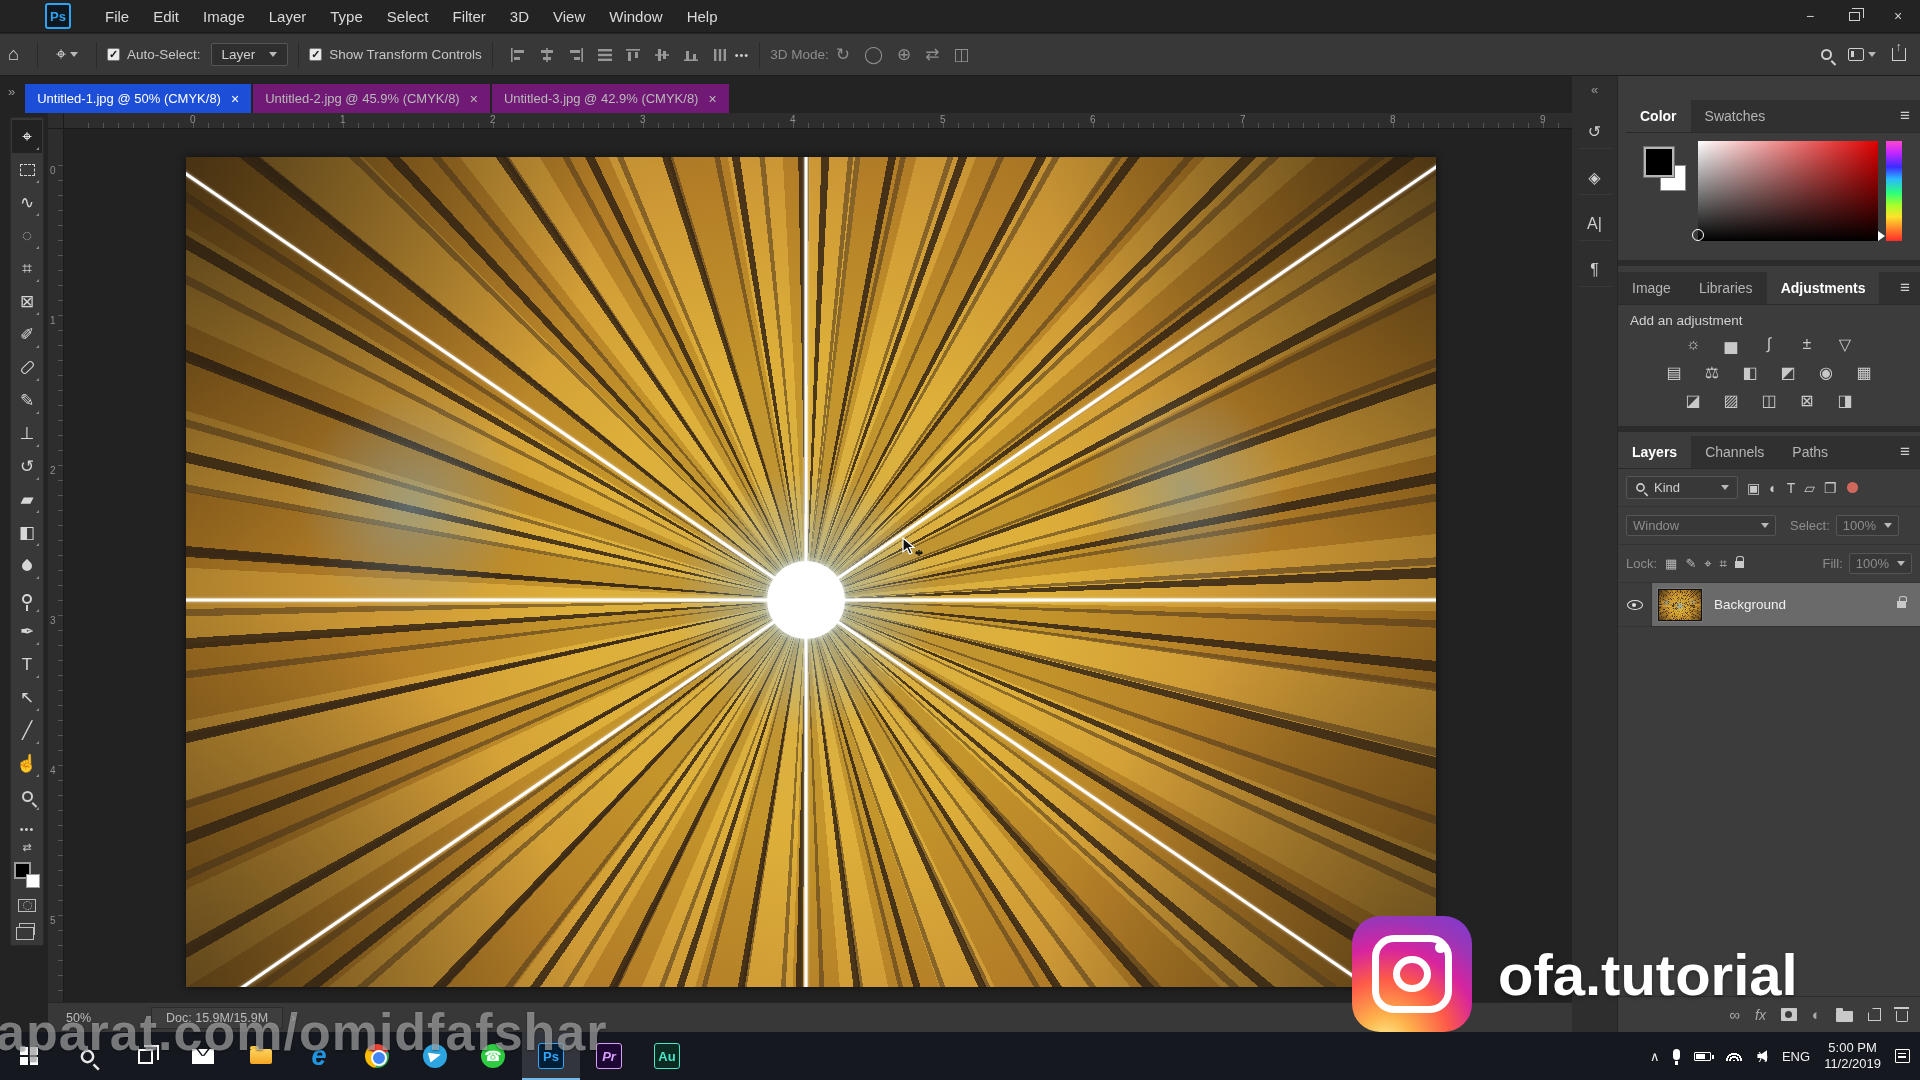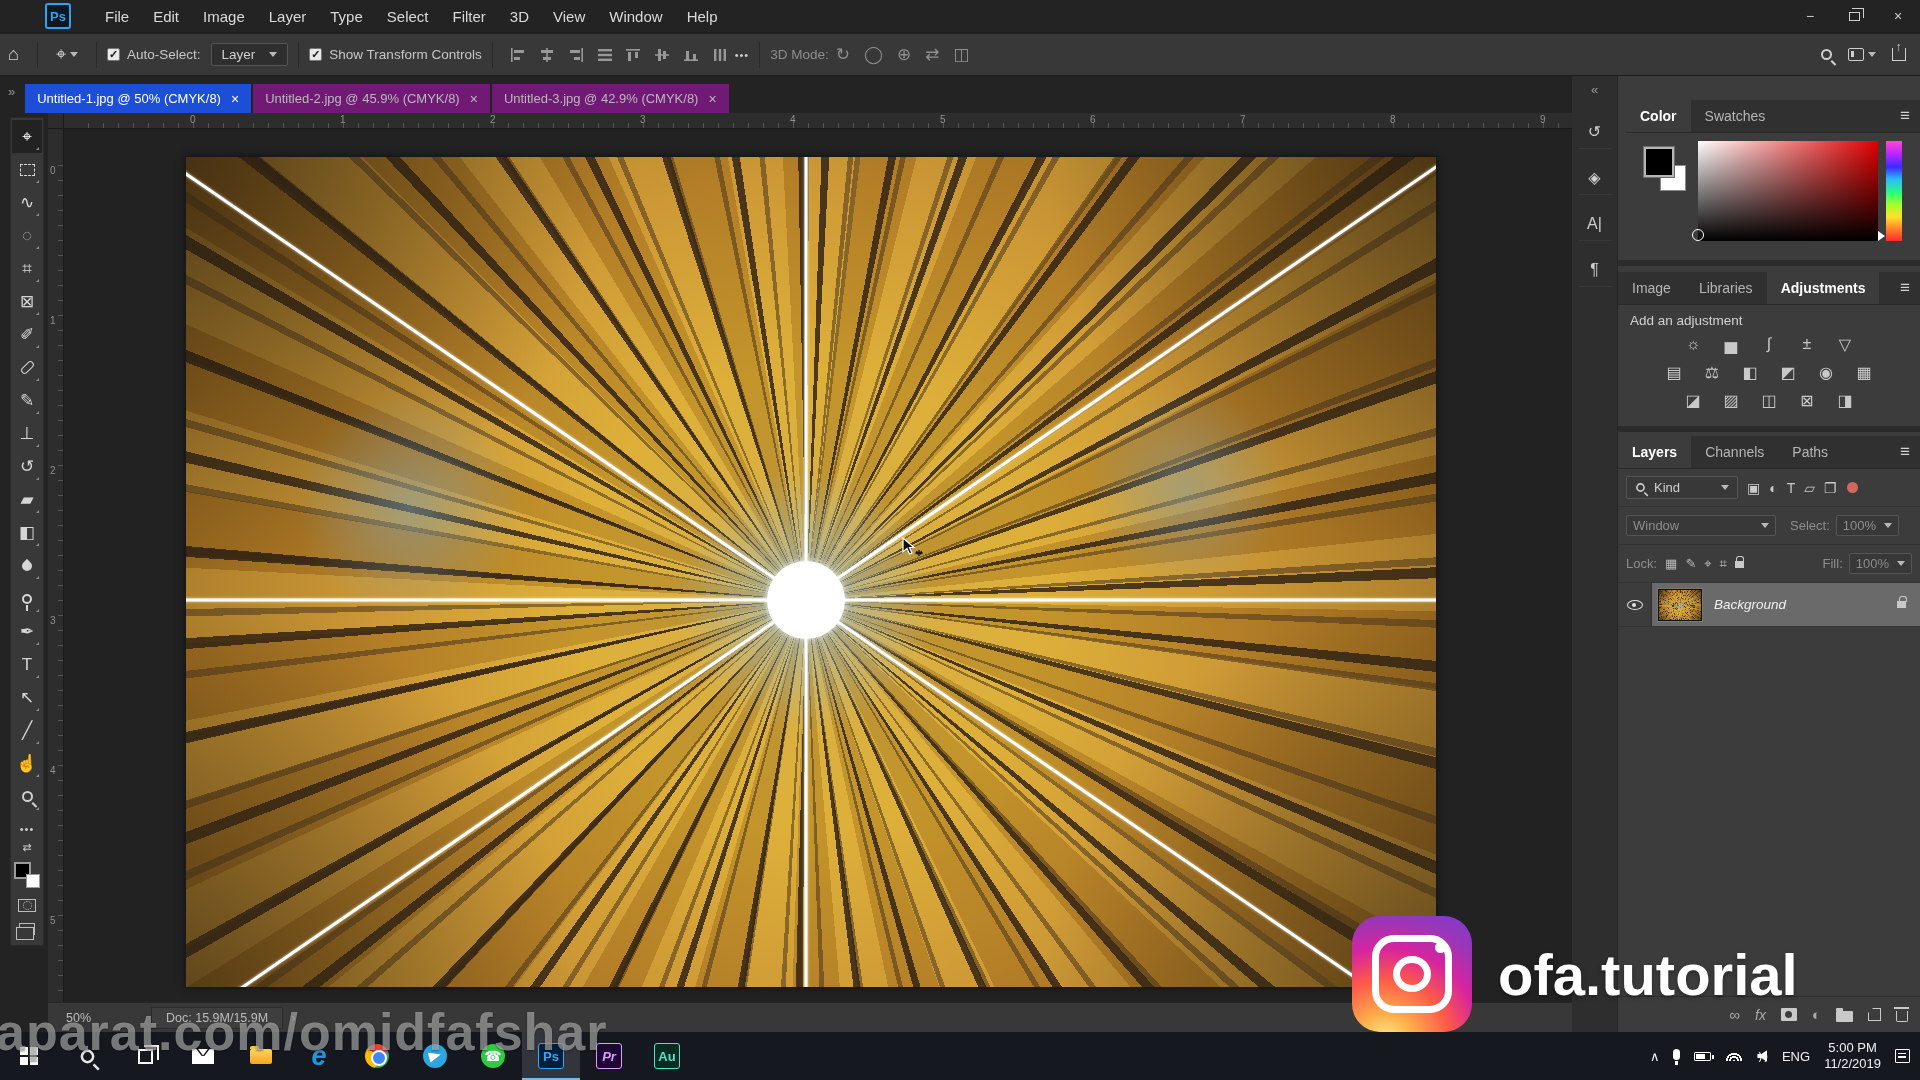--- a/index.html
+++ b/index.html
@@ -137,21 +137,21 @@
   .ci-lock{position:relative;width:9px;height:7px;background:#c9c9c9;display:inline-block;margin-left:8px;}
   .ci-lock::before{content:"";position:absolute;left:1.5px;top:-5px;width:6px;height:5px;border:1.5px solid #c9c9c9;border-bottom:none;border-radius:3px 3px 0 0;}
   #layer-list{position:relative;height:414px;background:#3c3c3c;}
   .layer-row{display:flex;align-items:center;height:44px;}
   .layer-row.selected .row-right{background:#6a6a6a;}
   .eye-cell{width:34px;height:100%;display:flex;align-items:center;justify-content:center;border-right:1px solid #333;border-bottom:1px solid #333;}
   .ci-eye{width:16px;height:10px;border:1.5px solid #e0e0e0;border-radius:50%;position:relative;}
   .ci-eye::after{content:"";position:absolute;left:4.5px;top:2px;width:4px;height:4px;background:#e0e0e0;border-radius:50%;}
   .row-right{flex:1;height:100%;display:flex;align-items:center;border-bottom:1px solid #333;}
   .layer-thumb{width:44px;height:32px;margin:0 12px 0 6px;border:1px solid #111;outline:1px solid #777;}
-  .layer-name{color:#f0f0f0;font-size:13.5px;font-style:italic;}
+  .layer-name{color:#f0f0f0;font-size:13.5px;}
   .layer-lock{margin-left:auto;margin-right:14px;}
   #layers-bottom{position:absolute;left:0;bottom:0;width:100%;height:36px;background:#3c3c3c;border-top:1px solid #2e2e2e;display:flex;align-items:center;justify-content:flex-end;gap:15px;padding-right:12px;}
   .lb-ico{color:#a9a9a9;font-size:15px;display:flex;align-items:center;}
   .lb-fx{font-style:italic;font-size:14px;}
   .ci-maskicon{width:16px;height:13px;background:#c9c9c9;border-radius:1px;position:relative;}
   .ci-maskicon::after{content:"";position:absolute;left:4.5px;top:3px;width:7px;height:7px;background:#3c3c3c;border-radius:50%;}
   .ci-foldericon{width:17px;height:11px;background:#c9c9c9;border-radius:1px;position:relative;margin-top:3px;}
   .ci-foldericon::before{content:"";position:absolute;left:0;top:-3px;width:7px;height:3px;background:#c9c9c9;border-radius:1px 1px 0 0;}
   .ci-newlayer{width:13px;height:13px;border:1.5px solid #c9c9c9;position:relative;}
   .ci-newlayer::before{content:"";position:absolute;left:-1px;top:-1px;border-right:5px solid transparent;border-top:5px solid #3c3c3c;}

